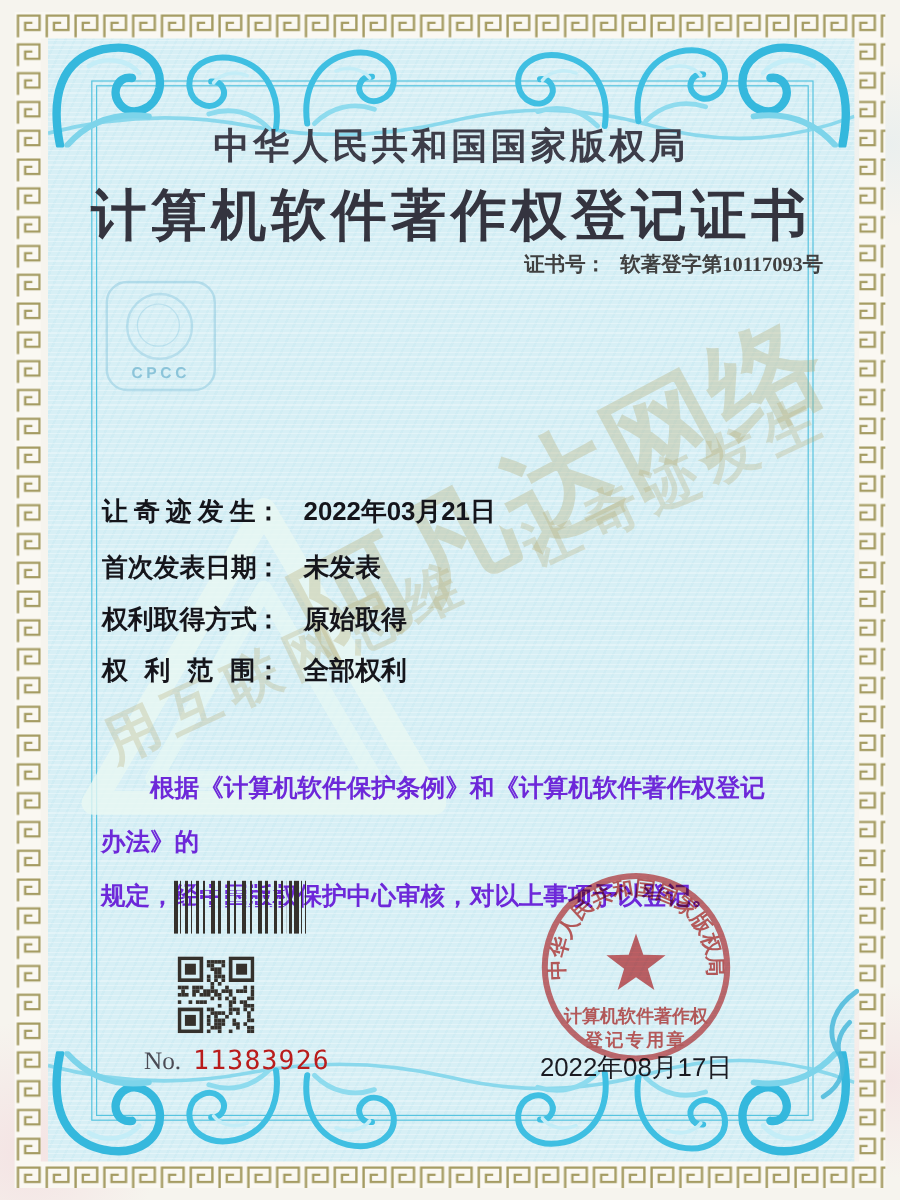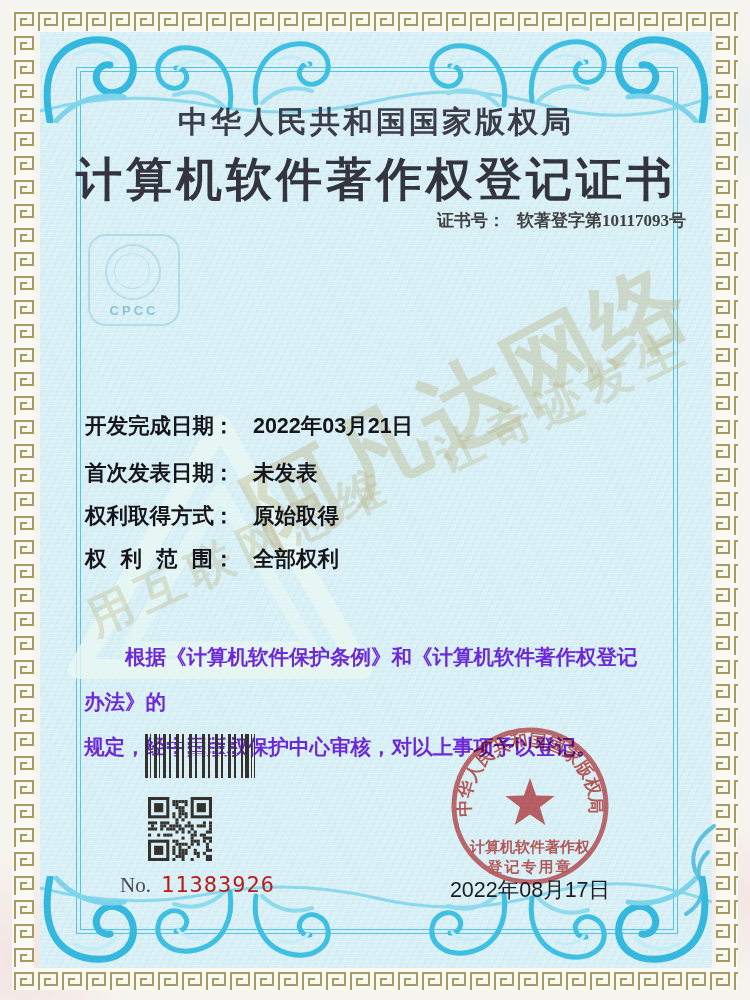--- a/index.html
+++ b/index.html
@@ -184,21 +184,21 @@
   <div class="wm-slogan">用互联网思维　让奇迹发生</div>
 
   <div class="content">
     <div class="authority">中华人民共和国国家版权局</div>
     <div class="cert-title">计算机软件著作权登记证书</div>
     <div class="certno">
       <span>证书号：</span><span class="num">软著登字第10117093号</span>
     </div>
 
     <div class="frow r2">
-      <span class="flabel">开发完成日期</span><span class="fcolon">：</span>
+      <span class="flabel">让奇迹发生</span><span class="fcolon">：</span>
       <span class="fvalue">2022年03月21日</span>
     </div>
     <div class="frow r3">
       <span class="flabel">首次发表日期</span><span class="fcolon">：</span>
       <span class="fvalue">未发表</span>
     </div>
     <div class="frow r5">
       <span class="flabel">权利范围</span><span class="fcolon">：</span>
       <span class="fvalue">全部权利</span>
     </div>

